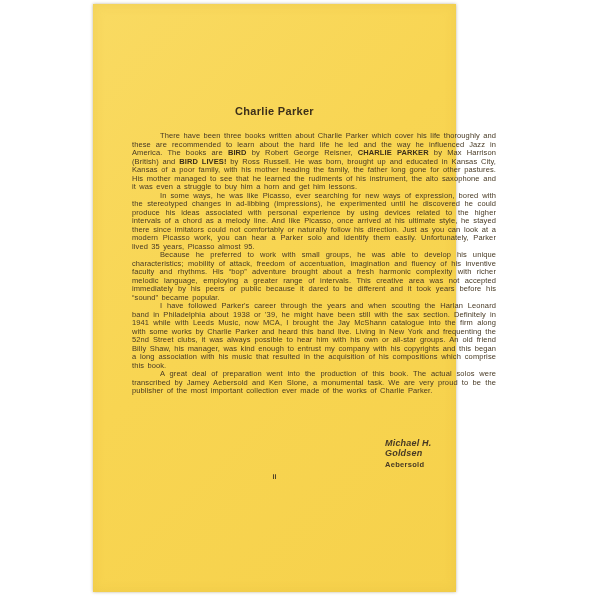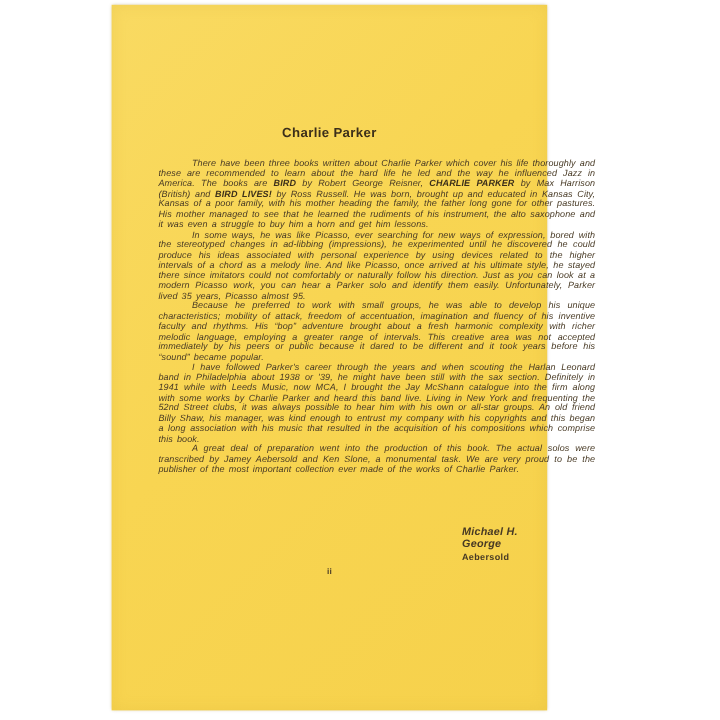--- a/index.html
+++ b/index.html
@@ -43,21 +43,20 @@
     position: absolute;
     left: 39px;
     top: 128px;
     width: 364px;
     color: #473924;
     font-size: 7.5px;
     line-height: 8.5px;
     letter-spacing: 0.1px;
     word-spacing: 1.2px;
     text-align: justify;
-    font-style: italic;
   }
   .body-text p {
     margin: 0;
     text-indent: 28px;
   }
   .body-text b {
     font-weight: bold;
     color: #3c2f1a;
   }
   .signature-block {
@@ -96,18 +95,18 @@
   <div class="paper">
     <h1 class="page-title">Charlie Parker</h1>
     <div class="body-text">
         <p><span>There have been three books written about Charlie Parker which cover his life thoroughly and these are recommended to learn about the hard life he led and the way he influenced Jazz in America. The books are </span><b>BIRD</b><span> by Robert George Reisner, </span><b>CHARLIE PARKER</b><span> by Max Harrison (British) and </span><b>BIRD LIVES!</b><span> by Ross Russell. He was born, brought up and educated in Kansas City, Kansas of a poor family, with his mother heading the family, the father long gone for other pastures. His mother managed to see that he learned the rudiments of his instrument, the alto saxophone and it was even a struggle to buy him a horn and get him lessons.</span></p>
         <p><span>In some ways, he was like Picasso, ever searching for new ways of expression, bored with the stereotyped changes in ad-libbing (impressions), he experimented until he discovered he could produce his ideas associated with personal experience by using devices related to the higher intervals of a chord as a melody line. And like Picasso, once arrived at his ultimate style, he stayed there since imitators could not comfortably or naturally follow his direction. Just as you can look at a modern Picasso work, you can hear a Parker solo and identify them easily. Unfortunately, Parker lived 35 years, Picasso almost 95.</span></p>
         <p><span>Because he preferred to work with small groups, he was able to develop his unique characteristics; mobility of attack, freedom of accentuation, imagination and fluency of his inventive faculty and rhythms. His “bop” adventure brought about a fresh harmonic complexity with richer melodic language, employing a greater range of intervals. This creative area was not accepted immediately by his peers or public because it dared to be different and it took years before his “sound” became popular.</span></p>
         <p><span>I have followed Parker's career through the years and when scouting the Harlan Leonard band in Philadelphia about 1938 or '39, he might have been still with the sax section. Definitely in 1941 while with Leeds Music, now MCA, I brought the Jay McShann catalogue into the firm along with some works by Charlie Parker and heard this band live. Living in New York and frequenting the 52nd Street clubs, it was always possible to hear him with his own or all-star groups. An old friend Billy Shaw, his manager, was kind enough to entrust my company with his copyrights and this began a long association with his music that resulted in the acquisition of his compositions which comprise this book.</span></p>
         <p><span>A great deal of preparation went into the production of this book. The actual solos were transcribed by Jamey Aebersold and Ken Slone, a monumental task. We are very proud to be the publisher of the most important collection ever made of the works of Charlie Parker.</span></p>
       </div>
     <div class="signature-block">
-      <div class="sig-name">Michael H. George</div>
+      <div class="sig-name">Michael H. Goldsen</div>
       <div class="sig-role">Aebersold</div>
     </div>
     <div class="page-number">ii</div>
   </div>
 </div>
 
 </body></html>

